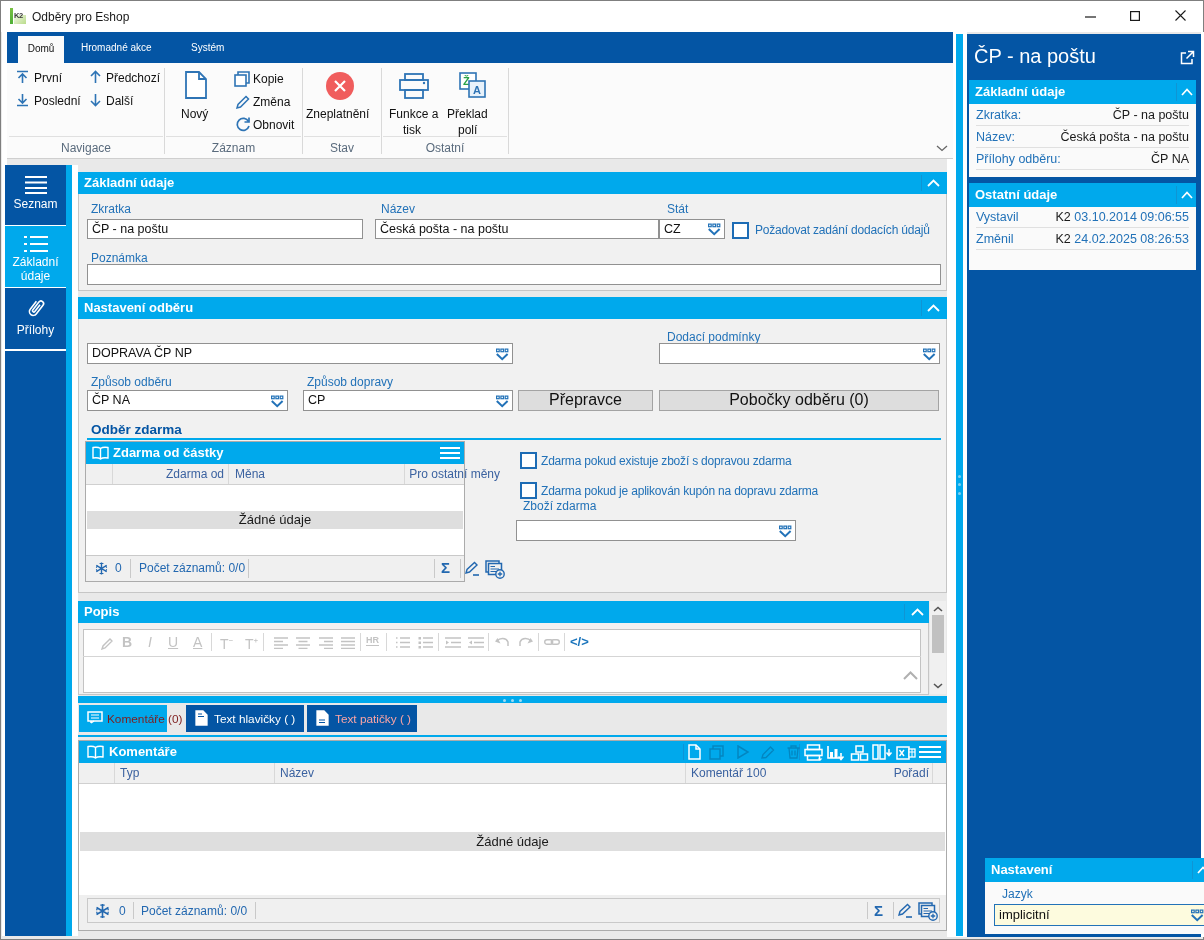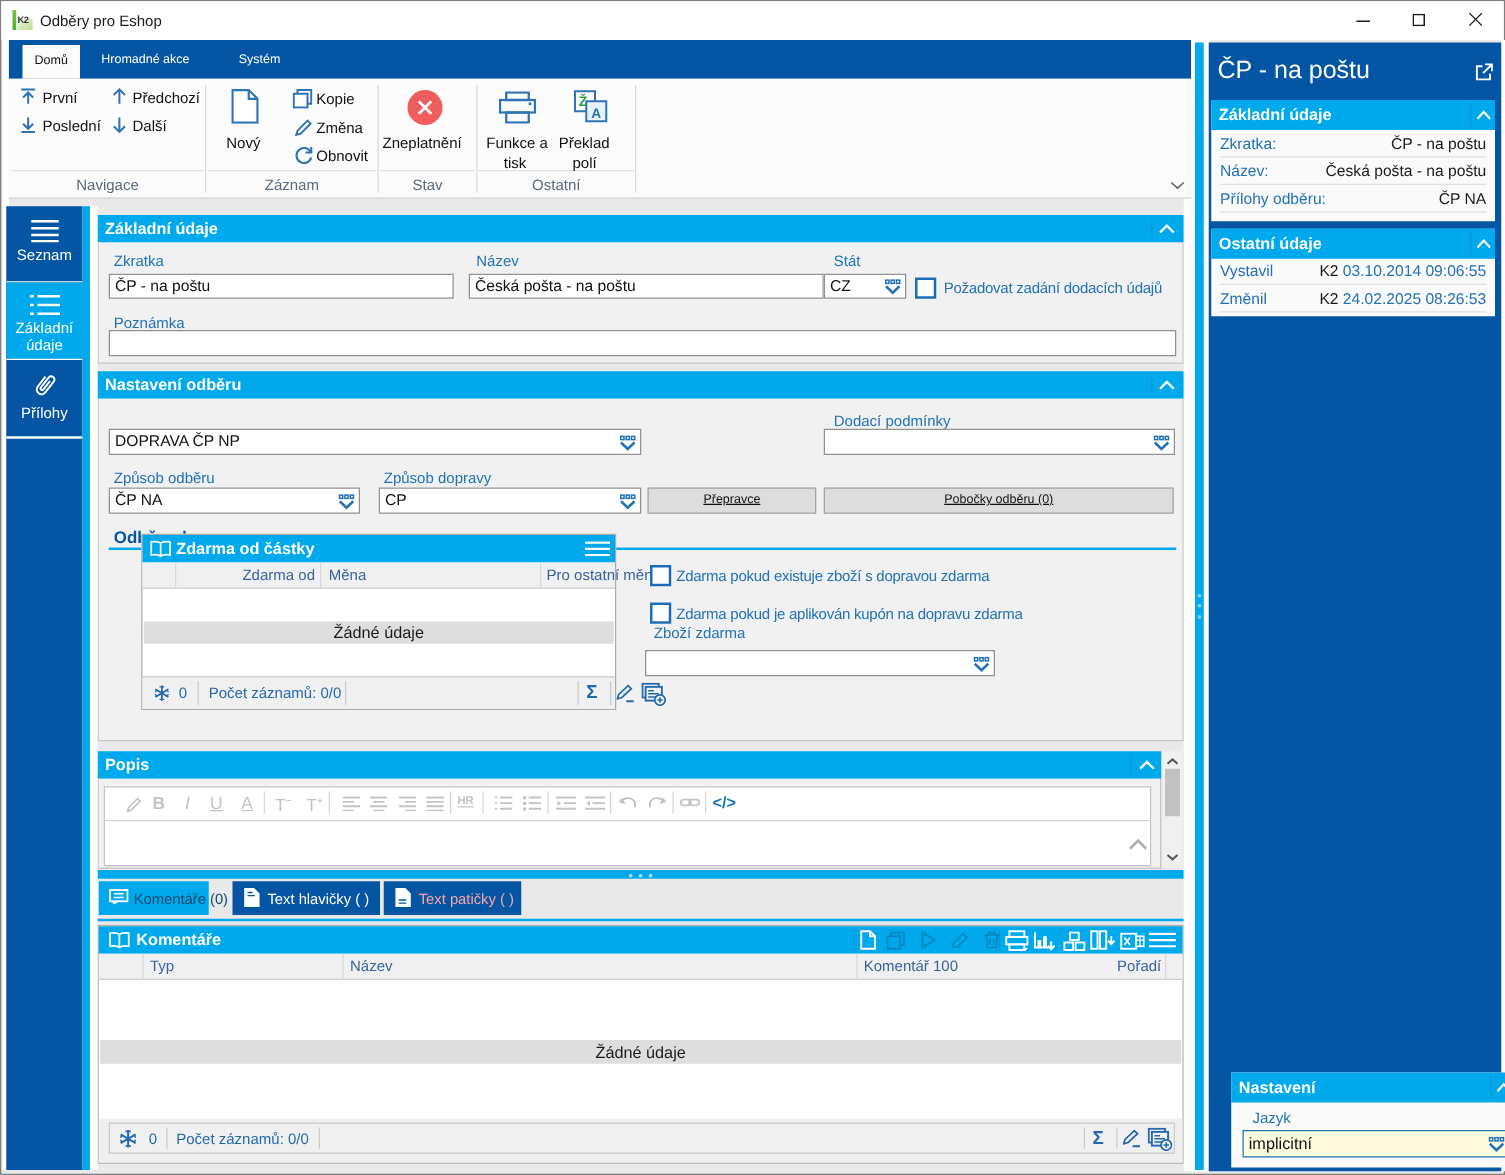--- a/index.html
+++ b/index.html
@@ -27,21 +27,21 @@
 .card { position:absolute; left:2px; width:229px; background:#fafafa; }
 .cardhdr { position:absolute; left:0; top:0; right:0; height:24px; background:#00a9ec; color:#fff; font-weight:bold; font-size:13px; line-height:24px; padding-left:6px; }
 .crow { position:relative; height:22px; line-height:22px; margin:0 7px; border-bottom:1px solid #e0e0e0; font-size:12.5px; }
 .crow .k { color:#2272b8; }
 .crow .v { position:absolute; right:0; top:0; color:#1a1a1a; }
 
 .phdr { position:absolute; background:#00a9ec; color:#fff; font-weight:bold; font-size:13px; height:22px; line-height:22px; padding-left:6px; }
 .panel { position:absolute; background:#f1f1f1; border:1px solid #c6c6c6; border-top:none; }
 .lbl { position:absolute; color:#2272b8; font-size:12px; white-space:nowrap; }
 .inp { position:absolute; background:#fff; border:1px solid #919191; font-size:12.5px; color:#111; padding:1px 4px; line-height:16px; white-space:nowrap; }
-.btn { position:absolute; background:#ddd; border:1px solid #a3a3a3; text-align:center; font-size:10px; color:#111; line-height:18px;text-decoration:underline; }
+.btn { position:absolute; background:#ddd; border:1px solid #a3a3a3; text-align:center; font-size:16px; color:#111; line-height:18px; }
 .cb { position:absolute; width:17px; height:17px; background:#fff; border:2px solid #1d6cb5; }
 .cblbl { position:absolute; color:#2272b8; font-size:12px; letter-spacing:-0.2px; white-space:nowrap; }
 .comboicon { position:absolute; right:3px; top:3px; }
 
 .tbl { position:absolute; background:#fff; border:1px solid #ababab; }
 .thdr { position:absolute; left:0; top:0; right:0; height:22px; background:#00a9ec; color:#fff; font-weight:bold; font-size:13px; line-height:22px; }
 .tcols { position:absolute; left:0; top:22px; right:0; height:21px; background:#f0f0f0; border-bottom:1px solid #d0d0d0; color:#3b62a0; font-size:12px; line-height:20px; }
 .csep { position:absolute; top:0; bottom:0; width:1px; background:#d8d8d8; }
 .noband { position:absolute; left:1px; right:1px; height:18px; background:#dedede; text-align:center; color:#1a1a1a; font-size:13px; line-height:18px; }
 .tfoot { position:absolute; background:#f0f0f0; border:1px solid #c9c9c9; font-size:12px; color:#333; }
@@ -220,21 +220,21 @@
           <rect x="1.6" y="1.1" width="2.6" height="2.6" fill="none" stroke="#2272b8" stroke-width="1.2"></rect>
           <rect x="5.9" y="1.1" width="2.6" height="2.6" fill="none" stroke="#2272b8" stroke-width="1.2"></rect>
           <rect x="10.2" y="1.1" width="2.6" height="2.6" fill="none" stroke="#2272b8" stroke-width="1.2"></rect>
           <path d="M1.8 6 L7.2 11.2 L12.6 6" stroke="#2272b8" stroke-width="2" fill="none"></path>
         </svg></div>
 <div class="btn" style="left:517px;top:389px;width:135px;height:21px;">Přepravce</div>
 <div class="btn" style="left:658px;top:389px;width:280px;height:21px;">Pobočky odběru (0)</div>
 <div class="abs" style="left:90px;top:421px;font-size:13.5px;font-weight:bold;color:#0455a4;">Odběr zdarma</div>
 <div class="abs" style="left:86px;top:437px;width:854px;height:2px;background:#00a9ec;"></div>
 
-<div class="tbl" style="left:84px;top:426px;width:380px;height:141px;margin-left:28px;">
+<div class="tbl" style="left:84px;top:440px;width:380px;height:141px;">
   <div class="thdr">
     <svg class="abs" style="left:6px;top:4px;" width="17" height="14">
             <path d="M8.5 2.5 C6.5 1 4 1 1 1.5 V12 C4 11.5 6.5 11.5 8.5 13 C10.5 11.5 13 11.5 16 12 V1.5 C13 1 10.5 1 8.5 2.5 V13" fill="none" stroke="#fff" stroke-width="1.4"></path>
           </svg>
     <span style="margin-left:27px;">Zdarma od částky</span>
     <svg class="abs" style="right:4px;top:5px;" width="20" height="12">
             <path d="M0 1 H20 M0 6 H20 M0 11 H20" stroke="#fff" stroke-width="1.8"></path>
           </svg>
   </div>
   <div class="tcols">
@@ -370,21 +370,21 @@
 <svg class="abs" style="left:902px;top:670px;" width="15" height="9">
         <path d="M1 8 L7.5 1.5 L14 8" stroke="#b0b0b0" stroke-width="2" fill="none"></path>
       </svg>
 
 <div class="abs" style="left:77px;top:695px;width:869px;height:7px;background:#00a9ec;">
   <div class="abs" style="left:425px;top:3px;width:3px;height:3px;border-radius:50%;background:#9fdcf4;"></div>
   <div class="abs" style="left:433px;top:3px;width:3px;height:3px;border-radius:50%;background:#9fdcf4;"></div>
   <div class="abs" style="left:441px;top:3px;width:3px;height:3px;border-radius:50%;background:#9fdcf4;"></div>
 </div>
 
-<div class="abs" style="left:78px;top:704px;width:88px;height:27px;background:#00a9ec;color:#0c4a6e;">
+<div class="abs" style="left:78px;top:704px;width:88px;height:27px;background:#00a9ec;color:#7f1d1d;">
   <svg class="abs" style="left:8px;top:6px;" width="16" height="14">
           <rect x="1" y="1" width="14" height="9" fill="none" stroke="#fff" stroke-width="1.5"></rect>
           <path d="M4 12 L4 10 M4 12 L7 10" stroke="#fff" stroke-width="1.5" fill="none"></path>
           <path d="M4 4 H12 M4 7 H12" stroke="#fff" stroke-width="1.2"></path>
         </svg>
   <div class="abs" style="left:28px;top:7px;white-space:nowrap;font-size:11.8px;">Komentáře (0)</div>
 </div>
 <div class="abs" style="left:185px;top:704px;width:118px;height:27px;background:#0455a4;color:#fff;">
   <svg class="abs" style="left:9px;top:5px;" width="13" height="16">
           <path d="M1 1 H8 L12 5 V15 H1 Z" fill="#fff" stroke="#fff" stroke-width="1.3"></path>
@@ -546,21 +546,21 @@
     <svg class="abs" style="left:212px;top:8px;" width="12" height="8">
           <path d="M1 7 L6 1.5 L11 7" stroke="#fff" stroke-width="1.7" fill="none"></path>
         </svg>
     <div style="position:absolute;top:24px;left:0;right:0;">
       <div class="crow"><span class="k">Zkratka:</span><span class="v">ČP - na poštu</span></div>
       <div class="crow"><span class="k">Název:</span><span class="v">Česká pošta - na poštu</span></div>
       <div class="crow"><span class="k">Přílohy odběru:</span><span class="v">ČP NA</span></div>
     </div>
   </div>
 
-  <div class="card" style="top:149px;height:70px;width:227px;">
+  <div class="card" style="top:149px;height:87px;width:227px;">
     <div class="cardhdr">Ostatní údaje</div>
     <div class="abs" style="left:207px;top:3px;width:1px;height:18px;background:#0f95d4;"></div>
     <svg class="abs" style="left:212px;top:8px;" width="12" height="8">
           <path d="M1 7 L6 1.5 L11 7" stroke="#fff" stroke-width="1.7" fill="none"></path>
         </svg>
     <div style="position:absolute;top:23px;left:0;right:0;">
       <div class="crow"><span class="k">Vystavil</span><span class="v">K2 <span style="color:#2272b8;">03.10.2014 09:06:55</span></span></div>
       <div class="crow"><span class="k">Změnil</span><span class="v">K2 <span style="color:#2272b8;">24.02.2025 08:26:53</span></span></div>
     </div>
   </div>

